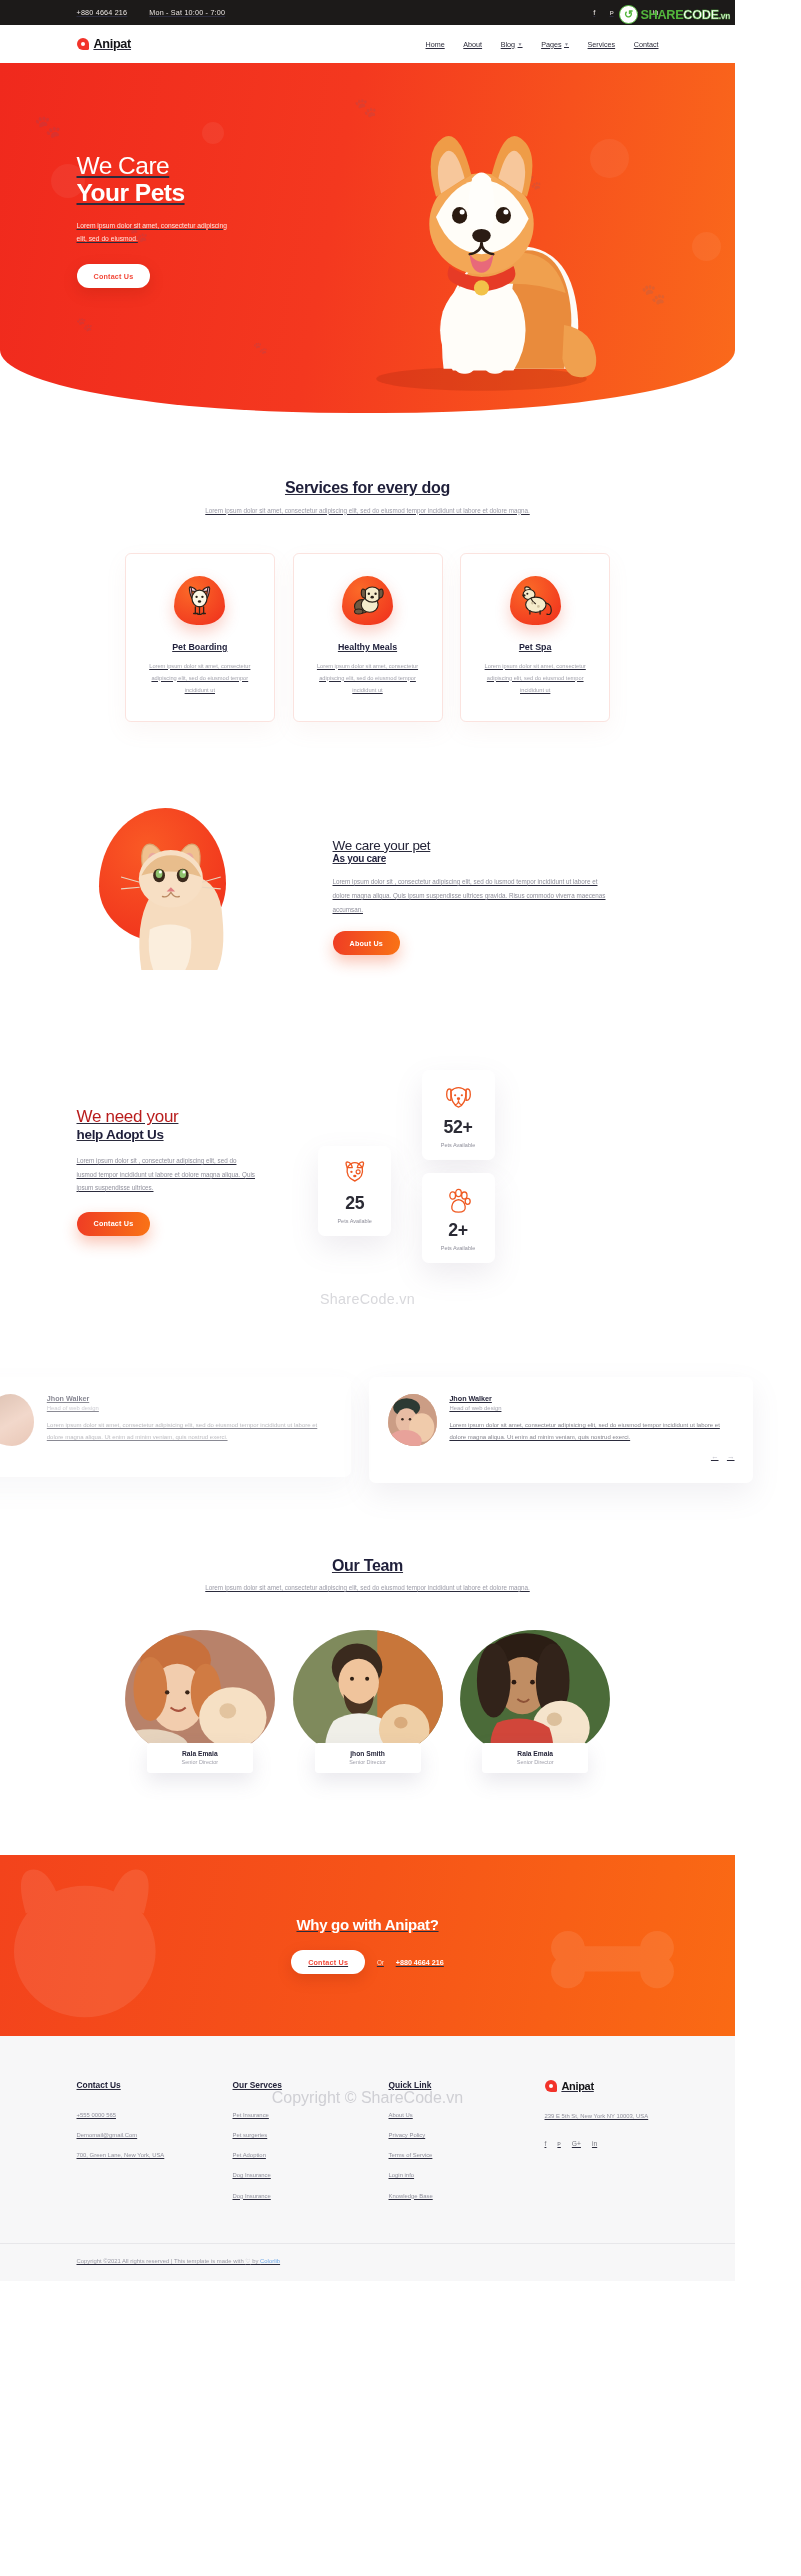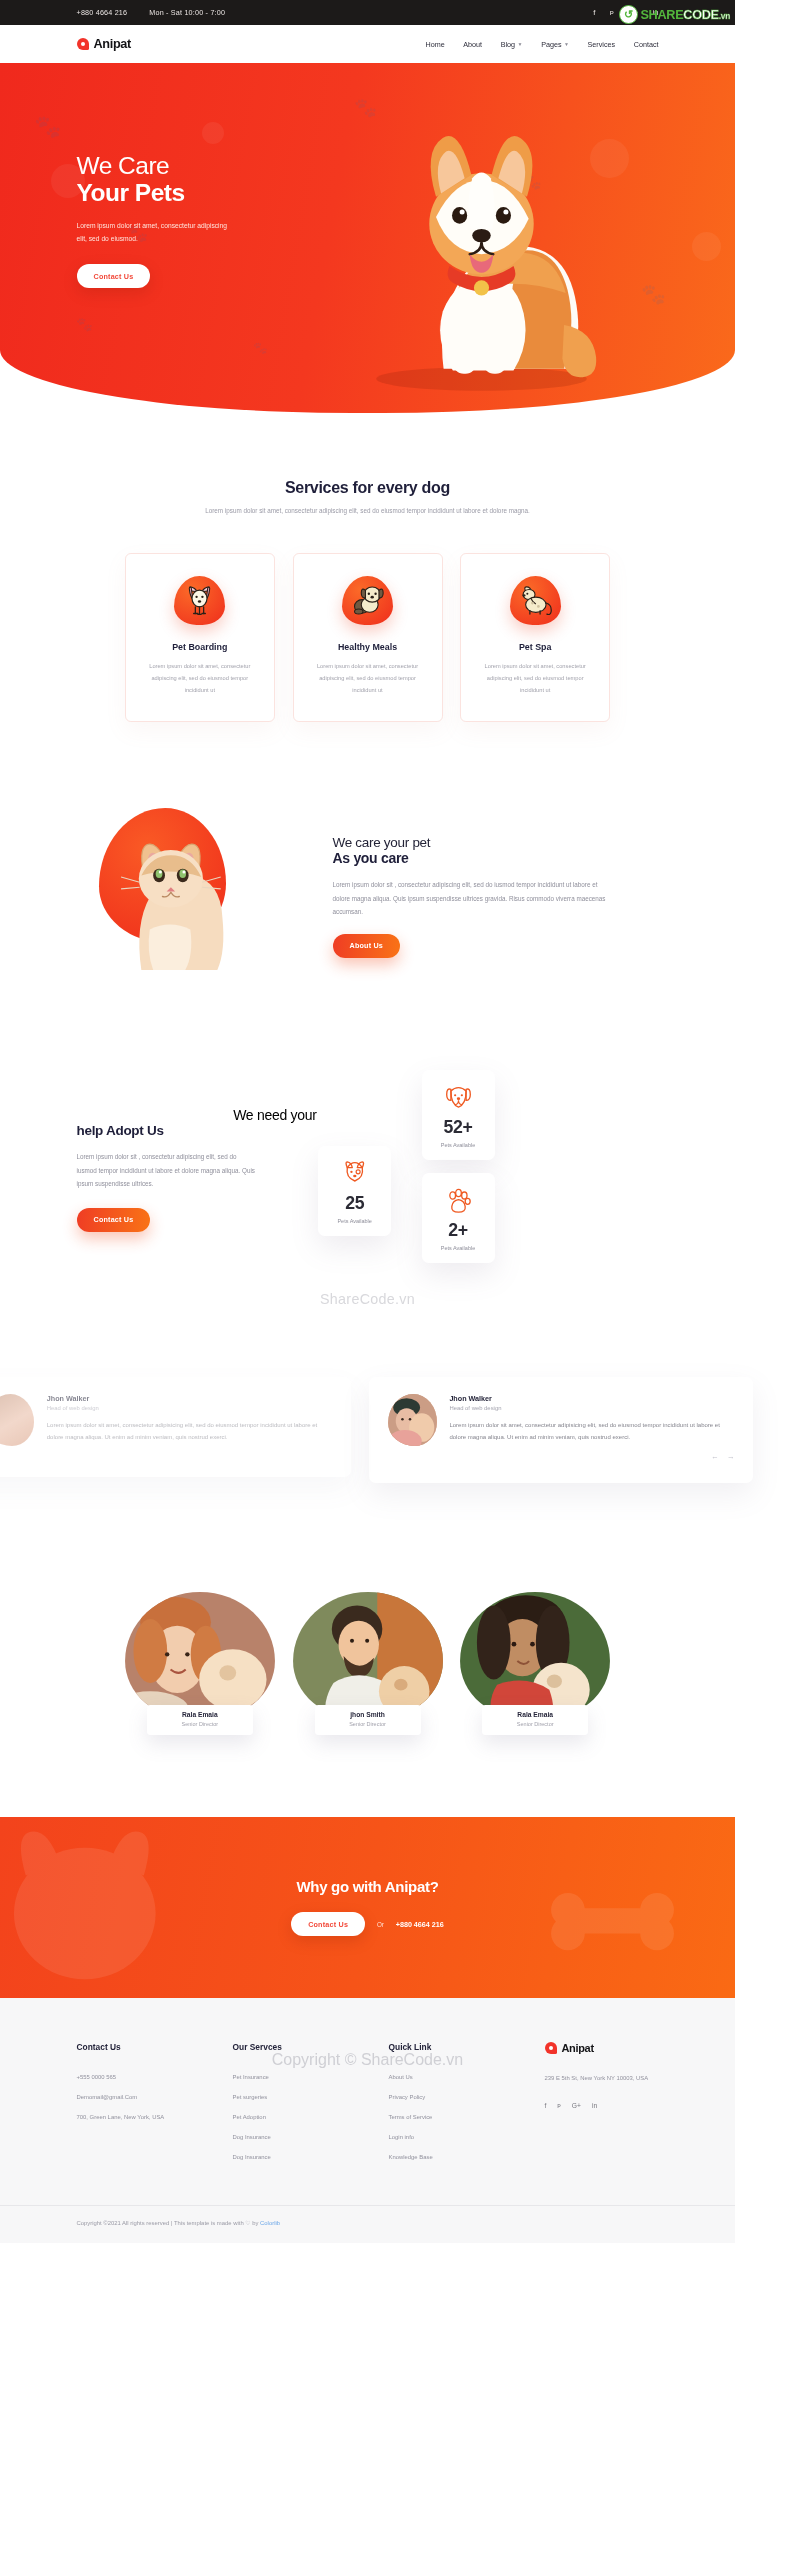--- a/index.html
+++ b/index.html
@@ -2,21 +2,21 @@
 <html style="font-size:13.5px"><head>
 <meta charset="utf-8">
 <style>
   * { margin:0; padding:0; box-sizing:border-box; }
   html,body { width:801px; }
   body {
     font-family: "Liberation Sans", sans-serif;
     background:#fff; color:#2b2b3d; width:801px; overflow-x:hidden;
     -webkit-font-smoothing:antialiased;
   }
-  .wrap { width:735px; position:relative; }
+  .wrap { width:735px; position:relative;text-decoration:underline; }
   .container { width:582px; margin:0 auto; position:relative; }
 
   
   .topbar {
     background:#1c1a19; height:25px; display:flex; align-items:center;
     position:relative;
   }
   .topbar .container { display:flex; align-items:center; justify-content:space-between; }
   .tb-left { display:flex; gap:22px; align-items:center; }
   .tb-left span { color:#e9e4e2; font-size:7.2px; letter-spacing:0.2px; }
@@ -108,29 +108,29 @@
   .about .container { display:flex; align-items:center; gap:32px; }
   .about-media { width:224px; height:186px; position:relative; flex:none; }
   .about-blob {
     position:absolute; left:22px; top:5px; width:127px;height:135px;
     background:radial-gradient(circle at 38% 30%,#fa5a25,#ee2a1a);
     border-radius:52% 48% 46% 54% / 58% 56% 44% 42%;
   }
   .about-cat { position:absolute; left:39px; top:25px; width:114px; height:148px; }
   .about-text { width:278px; }
   .about-text .t-light { font-size:13.5px; font-weight:300; color:#242438; letter-spacing:-0.3px; display:block; }
-  .about-text .t-bold { font-size:14px; font-weight:bold; color:#1f1f3a; letter-spacing:-0.3px; display:block; }
+  .about-text .t-bold { font-size:10px; font-weight:bold; color:#1f1f3a; letter-spacing:-0.3px; display:block; }
   .about-text p { font-size:6.3px; color:#8f8f9b; line-height:2.15; margin-top:11.8px; }
   .about-text .btn { margin-top:15px; }
 
   
   .adopt { padding:91px 0 0; }
   .adopt .container { display:flex; align-items:flex-start; }
   .adopt-text { width:240px; padding-top:27px; }
-  .adopt-text .t-light { font-size:14px; font-weight:300; color:#000000; display:block; letter-spacing:-0.3px;text-align:right;}
+  .adopt-text .t-light { font-size:17px; font-weight:300; color:#b91c1c; display:block; letter-spacing:-0.3px;}
   .adopt-text .t-bold { font-size:13.5px; font-weight:bold; color:#1f1f3a; display:block; letter-spacing:-0.3px;}
   .adopt-text p { font-size:6.3px; color:#8f8f9b; line-height:2.15; margin-top:11.8px; width:181px; }
   .adopt-text .btn { margin-top:17px; }
   .stats { position:relative; width:287px; height:219px; }
   .stat-card {
     position:absolute; background:#fff; border-radius:6.7px; text-align:center;
     box-shadow:0 11.8px 29px rgba(120,110,140,.13); padding:13.5px 8.4px 11.8px;
   }
   .stat-card .num { font-size:17.7px; font-weight:bold; color:#2b2b35; letter-spacing:-0.4px; line-height:1; }
   .stat-card .lbl { font-size:5.5px; color:#8e8e9a; margin-top:5.9px; }
@@ -532,20 +532,24 @@
             </div>
           </div>
         </div>
 
       </div>
     </div>
   </div>
 
   <div class="team">
     <div class="container">
+      <div class="sec-head">
+        <h2>Our Team</h2>
+        <p>Lorem ipsum dolor sit amet, consectetur adipiscing elit, sed do eiusmod tempor incididunt ut labore et dolore magna.</p>
+      </div>
       <div class="team-grid">
 
         <div class="team-card">
           <div class="team-photo">
             <svg viewBox="0 0 178 152" width="150" height="128">
               <rect width="178" height="152" fill="#b8826a"></rect>
               <ellipse cx="60" cy="36" rx="42" ry="30" fill="#c8703c"></ellipse>
               <ellipse cx="62" cy="80" rx="33" ry="40" fill="#f2cdae"></ellipse>
               <ellipse cx="30" cy="70" rx="20" ry="38" fill="#d07b43"></ellipse>
               <ellipse cx="96" cy="74" rx="18" ry="34" fill="#d07b43"></ellipse>

